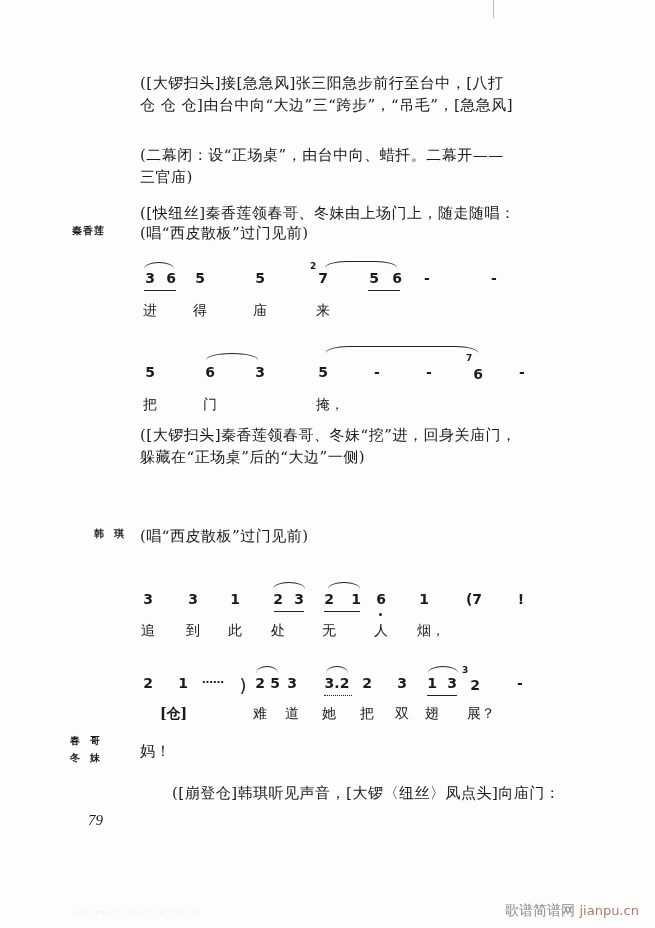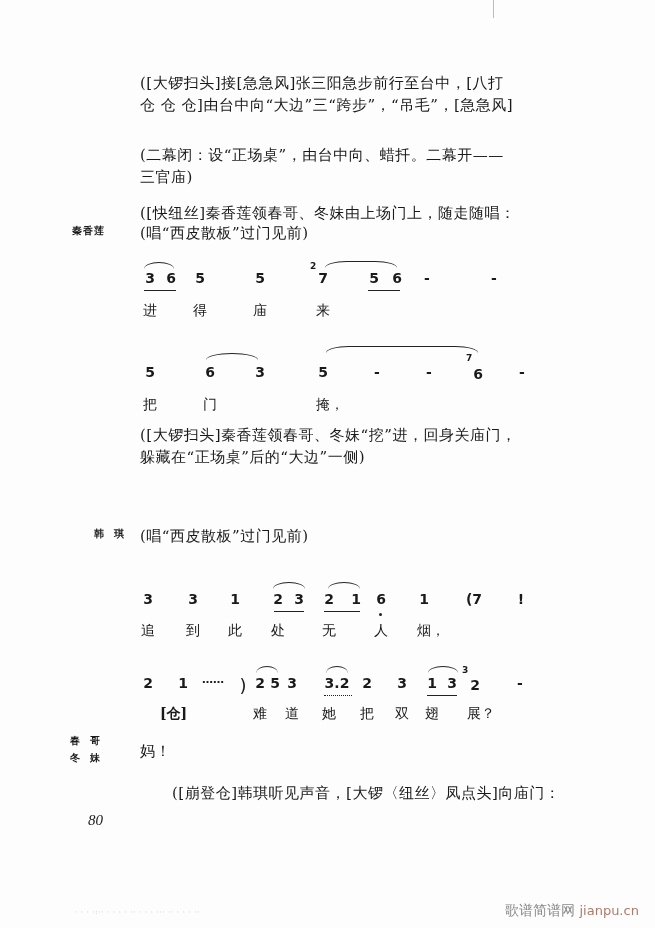--- a/index.html
+++ b/index.html
@@ -149,20 +149,20 @@
   <div class="lyric" style="left:395px; top:705px;">双</div>
   <div class="lyric" style="left:425px; top:705px;">翅</div>
   <div class="lyric" style="left:467px; top:705px;">展？</div>
 </div>
 
 <div class="abs role" style="left:70px; top:733px; line-height:16px; white-space:pre;">春  哥</div>
 <div class="abs role" style="left:70px; top:750px; line-height:16px; white-space:pre;">冬  妹</div>
 <div class="abs txt" style="left:140px; top:740px;">妈！</div>
 <div class="abs txt" style="left:140px; top:782px;margin-left:32px;">([崩登仓]韩琪听见声音，[大锣〈纽丝〉凤点头]向庙门：</div>
 
-<div class="abs page-num" style="left:88px; top:812px;">80</div>
+<div class="abs page-num" style="left:88px; top:812px;">79</div>
 
 <div class="scan-dots" style="left:75px;">·  · · ·:·· ·   · · · ·· · · ·   ··· ·· · ·   · ··</div>
 
 <div class="abs watermark" style="left:505px; top:902px;text-align:right;">
   <span>歌谱简谱网</span>
   <span class="en">jianpu.cn</span>
 </div>
 
 </body></html>

